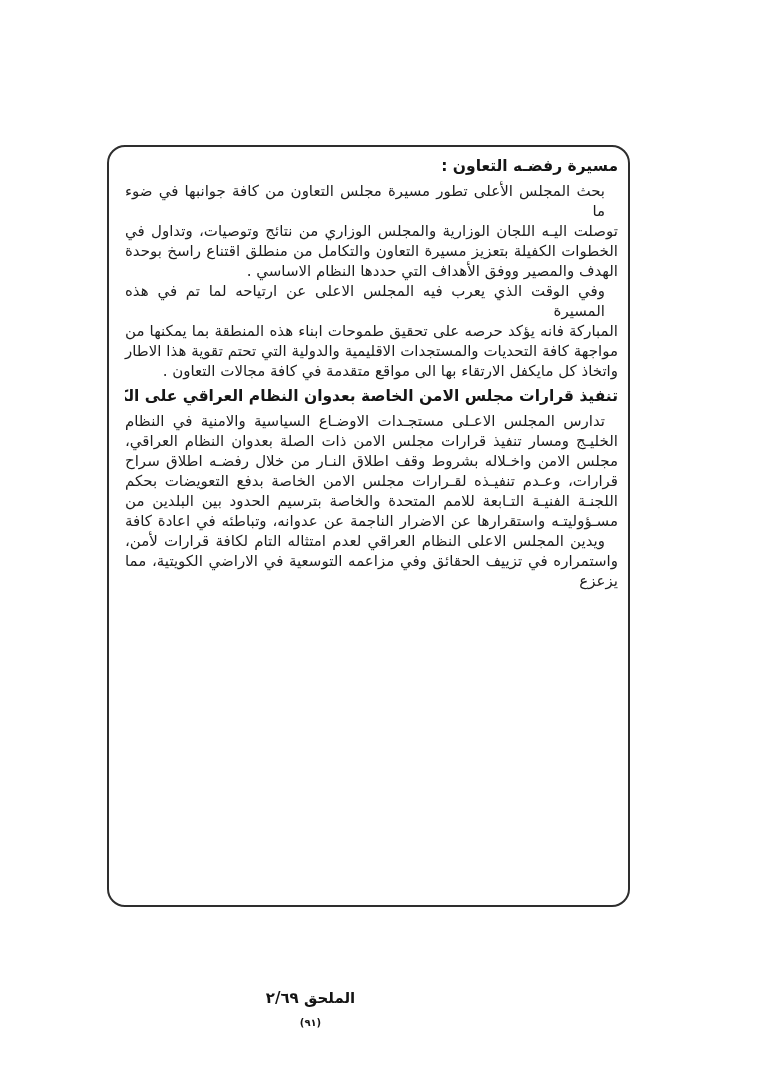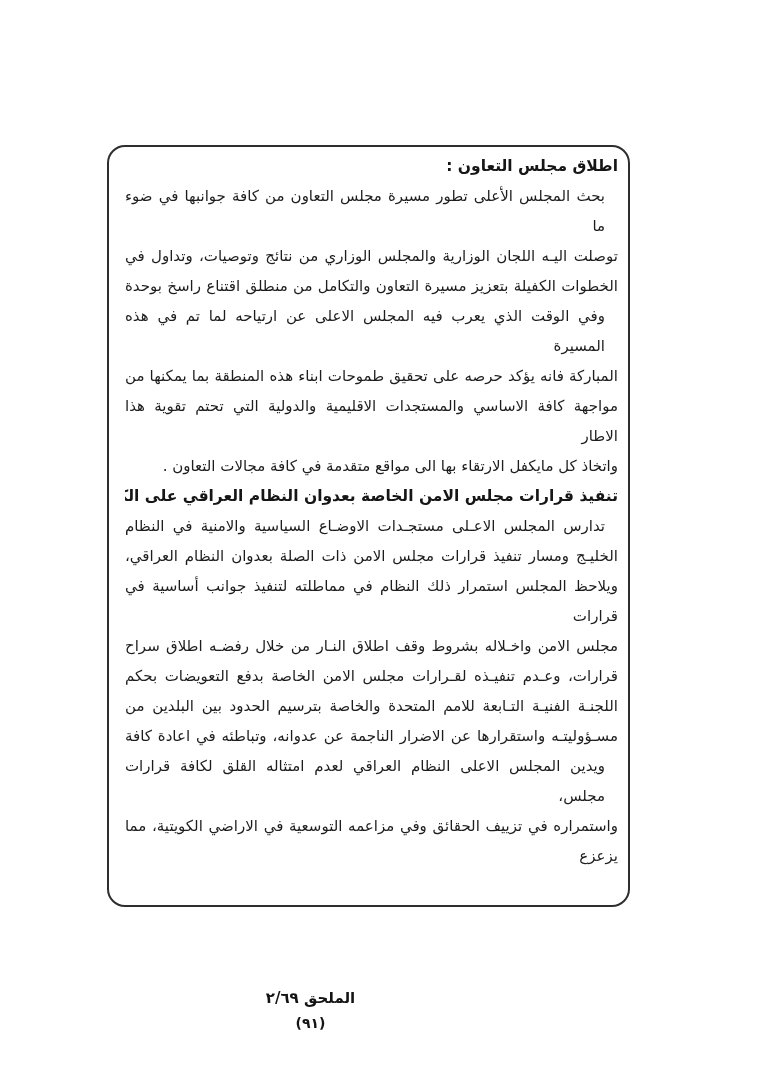--- a/index.html
+++ b/index.html
@@ -33,21 +33,21 @@
     font-weight: bold;
     font-size: 15.5px;
     line-height: 30px;
     color: #161616;
     text-align: right;
     white-space: nowrap;
     overflow: hidden;
   }
   .line {
     font-size: 15px;
-    line-height: 30px;
+    line-height: 20px;
     color: #1d1d1d;
     text-align: justify;
     text-align-last: justify;
     text-justify: inter-word;
   }
   .line.last {
     text-align-last: right;
   }
   .line.indent {
     padding-right: 13px;
@@ -61,49 +61,49 @@
     direction: rtl;
     color: #141414;
   }
   .footer .attachment {
     font-weight: bold;
     font-size: 15px;
     line-height: 20px;
   }
   .footer .pagenum {
     font-weight: bold;
-    font-size: 14px;
+    font-size: 10px;
     line-height: 20px;
     margin-top: 5px;
   }
 </style>
 </head>
 <body>
 
 <div class="page">
 
   <div class="frame">
     <div id="content">
-        <div class="section-heading">اطلاق مجلس التعاون :</div>
+        <div class="section-heading">مسيرة رفضـه التعاون :</div>
         <div class="line indent">بحث المجلس الأعلى تطور مسيرة مجلس التعاون من كافة جوانبها في ضوء ما</div>
         <div class="line">توصلت اليـه اللجان الوزارية والمجلس الوزاري من نتائج وتوصيات، وتداول في</div>
         <div class="line">الخطوات الكفيلة بتعزيز مسيرة التعاون والتكامل من منطلق اقتناع راسخ بوحدة</div>
+        <div class="line last">الهدف والمصير ووفق الأهداف التي حددها النظام الاساسي .</div>
         <div class="line indent">وفي الوقت الذي يعرب فيه المجلس الاعلى عن ارتياحه لما تم في هذه المسيرة</div>
         <div class="line">المباركة فانه يؤكد حرصه على تحقيق طموحات ابناء هذه المنطقة بما يمكنها من</div>
-        <div class="line">مواجهة كافة الاساسي والمستجدات الاقليمية والدولية التي تحتم تقوية هذا الاطار</div>
+        <div class="line">مواجهة كافة التحديات والمستجدات الاقليمية والدولية التي تحتم تقوية هذا الاطار</div>
         <div class="line last">واتخاذ كل مايكفل الارتقاء بها الى مواقع متقدمة في كافة مجالات التعاون .</div>
         <div class="section-heading">تنفيذ قرارات مجلس الامن الخاصة بعدوان النظام العراقي على الكويت :</div>
         <div class="line indent">تدارس المجلس الاعـلى مستجـدات الاوضـاع السياسية والامنية في النظام</div>
         <div class="line">الخليـج ومسار تنفيذ قرارات مجلس الامن ذات الصلة بعدوان النظام العراقي،</div>
-        <div class="line">ويلاحظ المجلس استمرار ذلك النظام في مماطلته لتنفيذ جوانب أساسية في قرارات</div>
         <div class="line">مجلس الامن واخـلاله بشروط وقف اطلاق النـار من خلال رفضـه اطلاق سراح</div>
         <div class="line">قرارات، وعـدم تنفيـذه لقـرارات مجلس الامن الخاصة بدفع التعويضات بحكم</div>
         <div class="line">اللجنـة الفنيـة التـابعة للامم المتحدة والخاصة بترسيم الحدود بين البلدين من</div>
         <div class="line">مسـؤوليتـه واستقرارها عن الاضرار الناجمة عن عدوانه، وتباطئه في اعادة كافة</div>
-        <div class="line indent">ويدين المجلس الاعلى النظام العراقي لعدم امتثاله القلق لكافة قرارات مجلس،</div>
+        <div class="line indent">ويدين المجلس الاعلى النظام العراقي لعدم امتثاله التام لكافة قرارات لأمن،</div>
         <div class="line">واستمراره في تزييف الحقائق وفي مزاعمه التوسعية في الاراضي الكويتية، مما يزعزع</div>
       </div>
   </div>
 
   <div class="footer">
     <div class="attachment">الملحق ٢/٦٩</div>
     <div class="pagenum">(٩١)</div>
   </div>
 
 </div>

